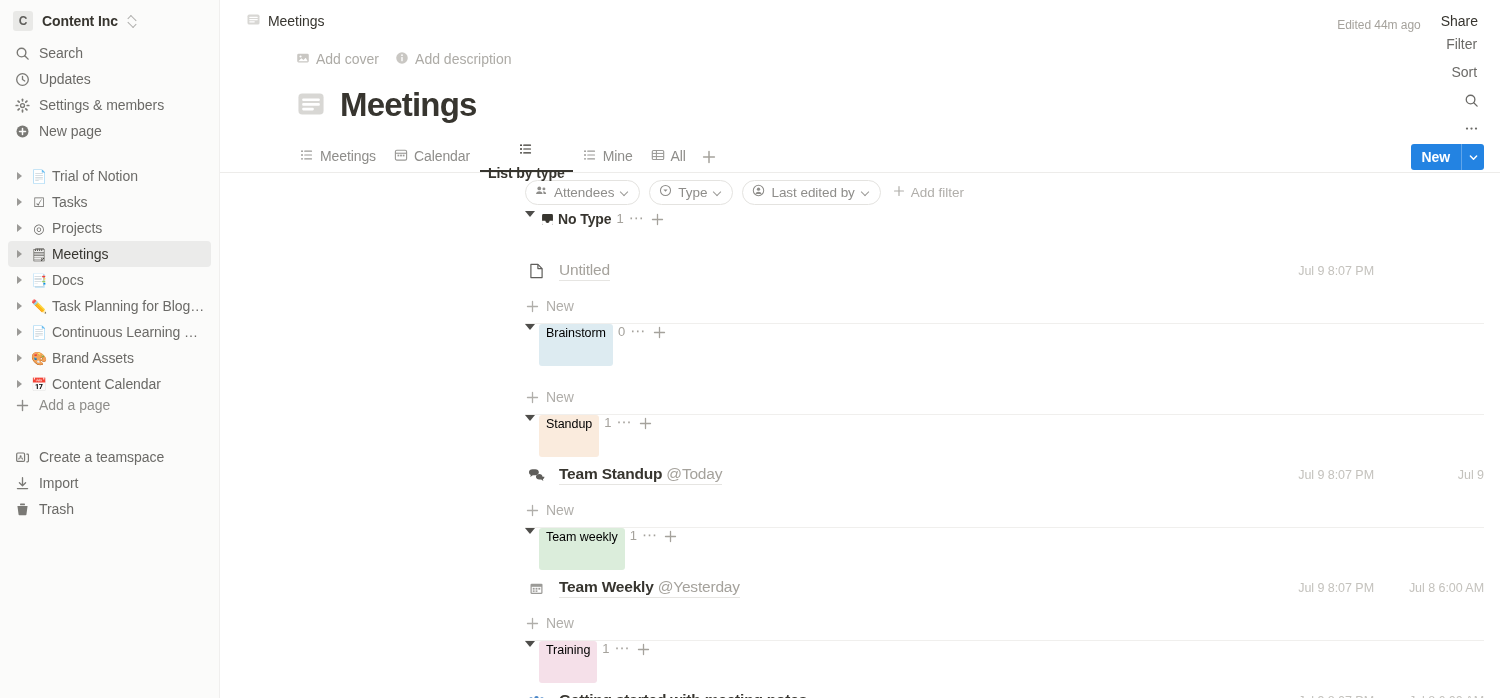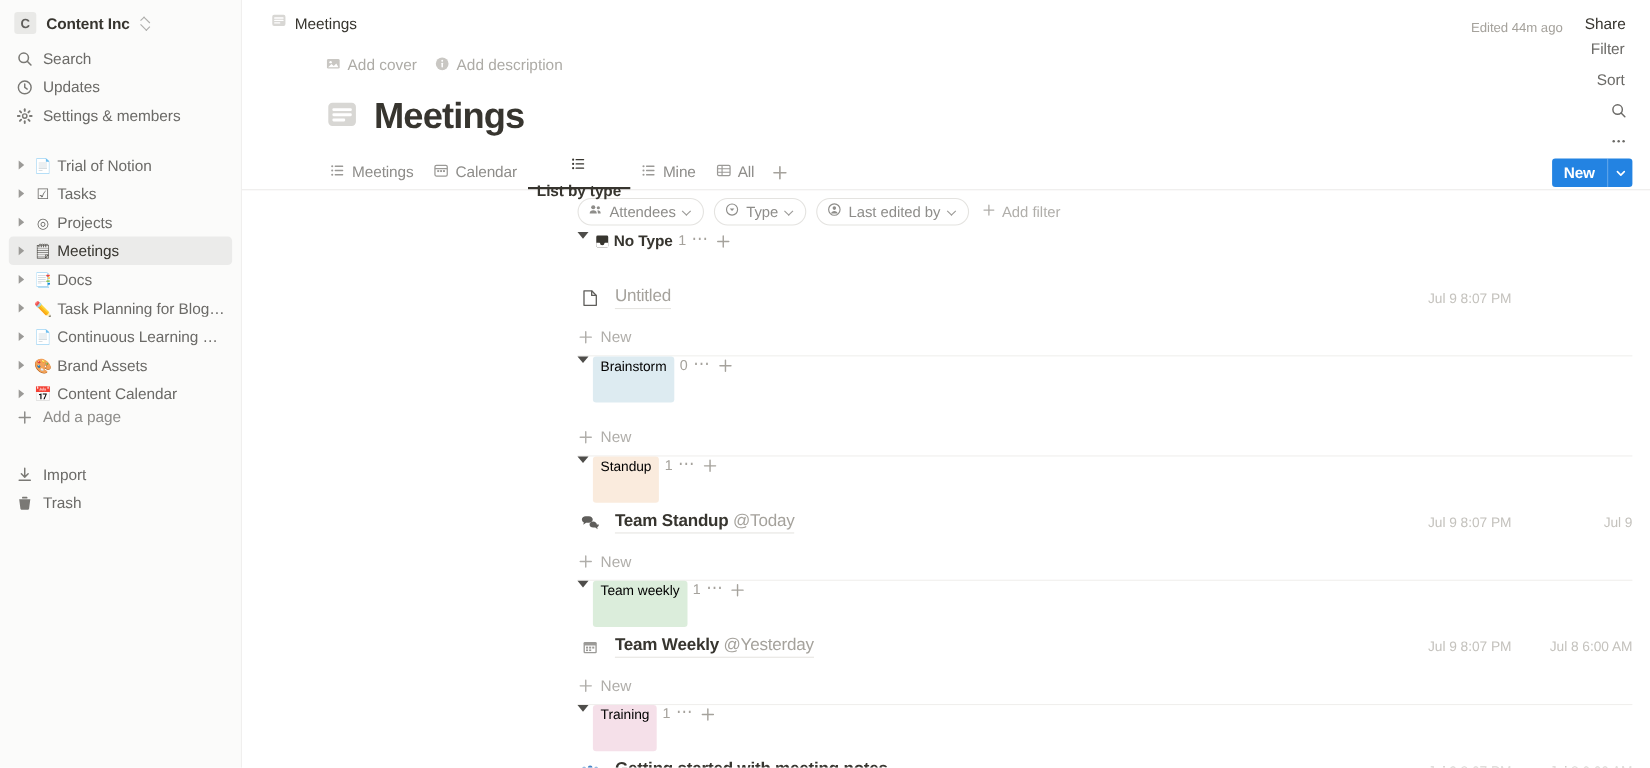--- a/index.html
+++ b/index.html
@@ -204,20 +204,29 @@
                 <line x1="11.5" y1="11.5" x2="12.7" y2="12.7"></line>
                 <line x1="12.7" y1="3.3" x2="11.5" y2="4.5"></line>
                 <line x1="4.5" y1="11.5" x2="3.3" y2="12.7"></line>
               </g>
             </g>
           </svg>
       </span>
       <span>Settings &amp; members</span>
     </div>
 
+    <div class="nav-item">
+      <span class="nav-ico">
+        <svg width="15" height="15" viewBox="0 0 16 16">
+            <circle cx="8" cy="8" r="6.4" fill="#7a7975"></circle>
+            <path d="M8 4.8v6.4M4.8 8h6.4" stroke="#fbfbfa" stroke-width="1.6" stroke-linecap="round"></path>
+          </svg>
+      </span>
+      <span>New page</span>
+    </div>
 
     <div class="tree-gap"></div>
 
     <div class="tree-item">
       <span class="tw">
           <span class="tri"></span>
         </span>
       <span class="temo">📄</span>
       <span class="tlabel">Trial of Notion</span>
     </div>
@@ -281,20 +290,31 @@
     <div class="nav-item" style="color:#8e8d8a;">
       <span class="nav-ico">
         <svg width="13" height="13" viewBox="0 0 14 14">
             <path d="M7 1.6v10.8M1.6 7h10.8" stroke="#8e8d8a" stroke-width="1.5" stroke-linecap="round"></path>
           </svg>
       </span>
       <span>Add a page</span>
     </div>
 
     <div class="side-bottom">
+      <div class="nav-item">
+        <span class="nav-ico">
+          <svg width="15" height="15" viewBox="0 0 16 16">
+              <rect x="1.8" y="3.2" width="8.4" height="9" rx="1.2" fill="none" stroke="#7a7975" stroke-width="1.3"></rect>
+              <path d="M12.2 4.4h1.2a.9.9 0 0 1 .9.9v6.5a.9.9 0 0 1-.9.9h-1.2" fill="none" stroke="#7a7975" stroke-width="1.3"></path>
+              <circle cx="6" cy="6.6" r="1.1" fill="#7a7975"></circle>
+              <path d="M3.9 10.2c0-1.2.95-1.9 2.1-1.9s2.1.7 2.1 1.9" fill="none" stroke="#7a7975" stroke-width="1.2"></path>
+            </svg>
+        </span>
+        <span>Create a teamspace</span>
+      </div>
       <div class="nav-item">
         <span class="nav-ico">
           <svg width="15" height="15" viewBox="0 0 16 16">
               <path d="M8 1.8v8.2M4.7 7.2 8 10.4l3.3-3.2" fill="none" stroke="#7a7975" stroke-width="1.4" stroke-linecap="round" stroke-linejoin="round"></path>
               <line x1="2.6" y1="13.4" x2="13.4" y2="13.4" stroke="#7a7975" stroke-width="1.4" stroke-linecap="round"></line>
             </svg>
         </span>
         <span>Import</span>
       </div>
       <div class="nav-item">

